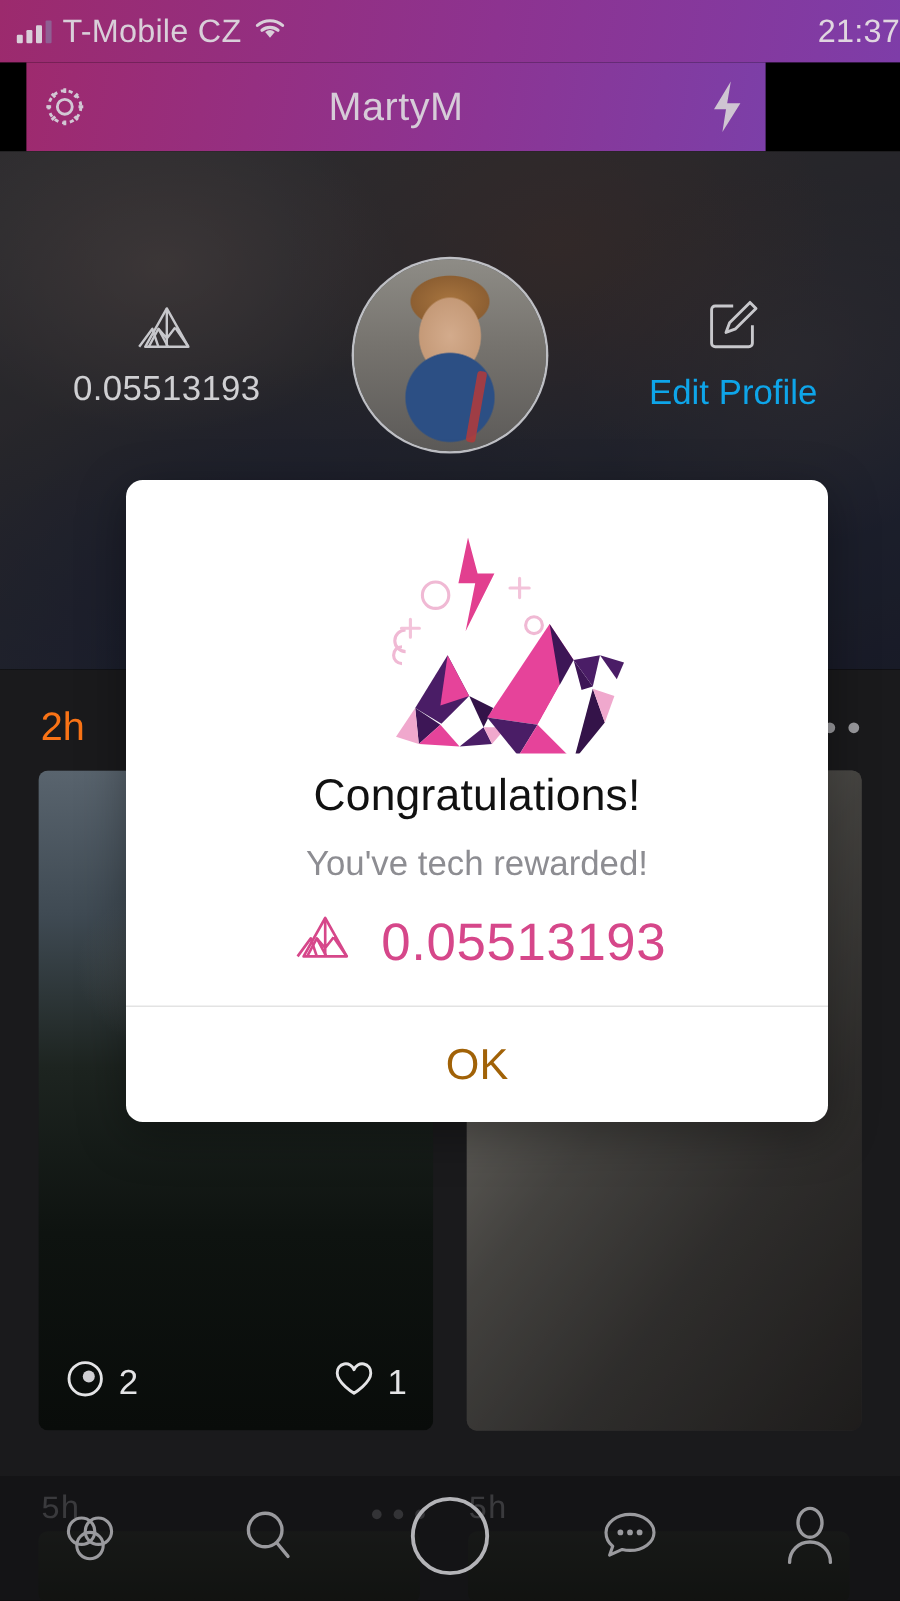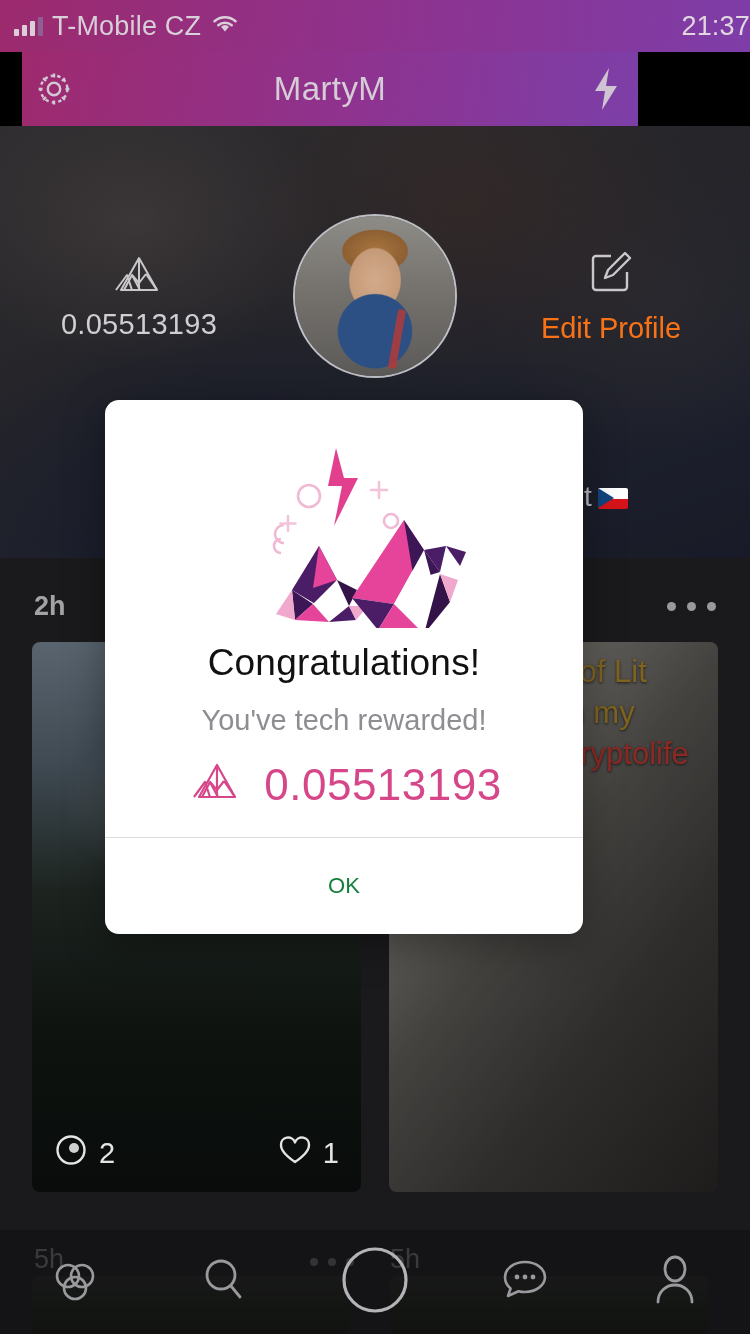--- a/index.html
+++ b/index.html
@@ -87,21 +87,21 @@
       radial-gradient(ellipse 42px 52px at 50% 40%, #d3ab8c 0%, #c59a78 60%, transparent 63%),
       radial-gradient(ellipse 46px 30px at 50% 22%, #a8753f 0%, #8d5f32 70%, transparent 73%),
       linear-gradient(180deg,#8e8c86 0%,#76736e 45%,#5c5a58 100%);
   }
   .avatar .ph::after{
     content:""; position:absolute; left:50%; top:58%;
     width:8px; height:60px; margin-left:18px; background:#b43a3a;
     transform:rotate(10deg); border-radius:3px; opacity:.85;
   }
   .editprof{ display:flex; flex-direction:column; align-items:center; gap:12px; width:190px; }
-  .editprof .lbl{ font-size:29px; color:#f97316; }
+  .editprof .lbl{ font-size:29px; color:#0ea5e9; }
 
   .bio{
     position:absolute; top:355px; left:0; width:750px;
     text-align:center; font-size:28px; color:#b9b9bd; letter-spacing:.2px;
   }
   .flag{
     display:inline-block; width:30px; height:21px; vertical-align:-3px;
     margin-left:6px; border-radius:2px; position:relative; overflow:hidden;
     background:linear-gradient(180deg,#fff 0%,#fff 50%,#d7141a 50%,#d7141a 100%);
   }
@@ -110,21 +110,21 @@
     border-style:solid; border-width:10.5px 0 10.5px 16px;
     border-color:transparent transparent transparent #11457e;
   }
 
   
   .feed{ position:absolute; top:558px; left:0; width:750px; height:776px; background:#1a1a1c; }
   .feed-head{
     display:flex; align-items:center; justify-content:space-between;
     padding:34px 34px 0 34px; height:62px;
   }
-  .feed-time{ font-size:27px; color:#a3a3a3;font-weight:bold; }
+  .feed-time{ font-size:33px; color:#f97316; }
   .dots{ display:flex; gap:11px; }
   .dots i{ width:9px; height:9px; border-radius:50%; background:#9a9a9e; display:block; }
 
   .cards{ display:flex; gap:28px; padding:22px 32px 0 32px; }
   .card{
     flex:1; height:550px; border-radius:8px; overflow:hidden; position:relative;
   }
   .card.left{
     background:
       radial-gradient(ellipse 190px 120px at 50% 30%, rgba(120,120,118,.45), transparent 70%),
@@ -148,21 +148,21 @@
     padding:0 22px; color:#e4e4e6; font-size:29px;
   }
   .stat{ display:flex; align-items:center; gap:11px; }
 
   
   .card.right::after{
     content:""; position:absolute; inset:0; background:rgba(0,0,0,.28); pointer-events:none;
   }
 
   .feed-second{
-    position:absolute; left:0; bottom:0; width:750px; height:104px; overflow:hidden;
+    position:absolute; left:0; bottom:0; width:750px; height:104px; overflow:hidden;font-family:Liberation Mono, monospace;
   }
   .feed-second .t{ position:absolute; left:34px; top:14px; font-size:27px; color:#6d6d71; }
   .feed-second .t2{ position:absolute; left:390px; top:14px; font-size:27px; color:#6d6d71; }
   .feed-second .dots2{ position:absolute; left:310px; top:28px; display:flex; gap:10px; }
   .feed-second .dots2 i{ width:8px; height:8px; border-radius:50%; background:#5e5e62; display:block; }
   .feed-second .thumb{
     position:absolute; top:46px; height:60px; width:318px; border-radius:8px;
     background:linear-gradient(180deg,#20241f,#13160f);
   }
   .feed-second .thumb.l{ left:32px; }
@@ -172,36 +172,36 @@
   .tabbar{
     position:absolute; left:0; bottom:0; width:750px; height:104px;
     display:flex; align-items:center; justify-content:space-around;
     background:rgba(16,16,18,.55);
   }
   .tab{ width:110px; height:104px; display:flex; align-items:center; justify-content:center; }
 
   
   .scrim{ position:absolute; inset:0; background:rgba(0,0,0,.0); }
   .modal{
-    position:absolute; left:105px; top:400px; width:478px;
+    position:absolute; left:105px; top:400px; width:585px;
     background:#fff; border-radius:14px; overflow:hidden;
     box-shadow:0 10px 40px rgba(0,0,0,.35);
   }
   .modal-body{ padding:38px 30px 26px 30px; text-align:center; }
   .illus{ width:100%; height:190px; display:flex; align-items:center; justify-content:center; }
   .m-title{ font-size:37px; color:#111; margin-top:14px; letter-spacing:.2px; }
   .m-sub{ font-size:29px; color:#8d8d92; margin-top:20px; }
   .m-amount{
     display:flex; align-items:center; justify-content:center; gap:16px;
     margin-top:22px; font-size:44px; color:#d6478a; letter-spacing:.5px;
   }
   .m-divider{ height:1px; background:#dcdcdc; width:100%; }
   .m-ok{
     height:96px; display:flex; align-items:center; justify-content:center;
-    font-size:22px; color:#15803d; cursor:pointer; user-select:none;
+    font-size:36px; color:#a16207; cursor:pointer; user-select:none;
   }
 </style>
 </head>
 <body>
 
 <div id="app">
 
   <div class="statusbar">
     <div class="sb-left">
       <span class="sig">

